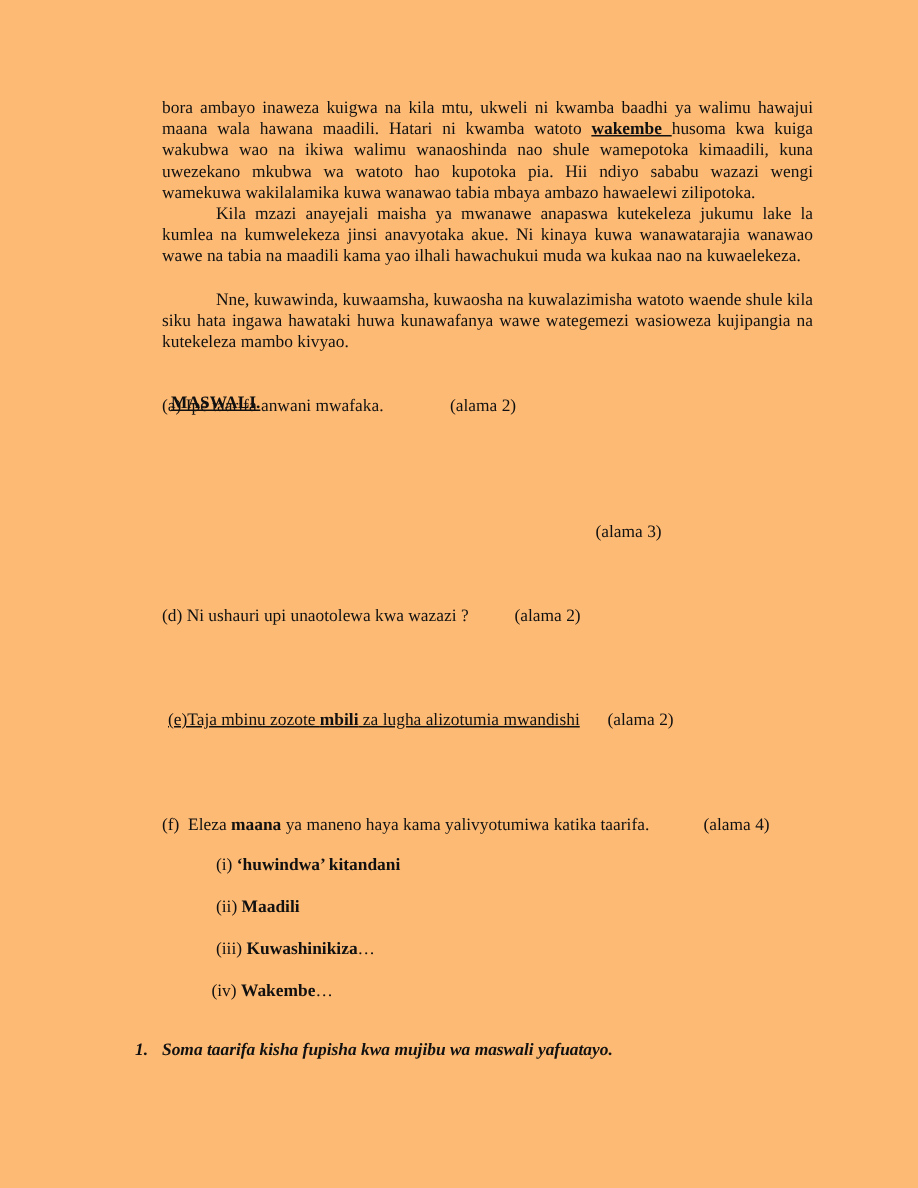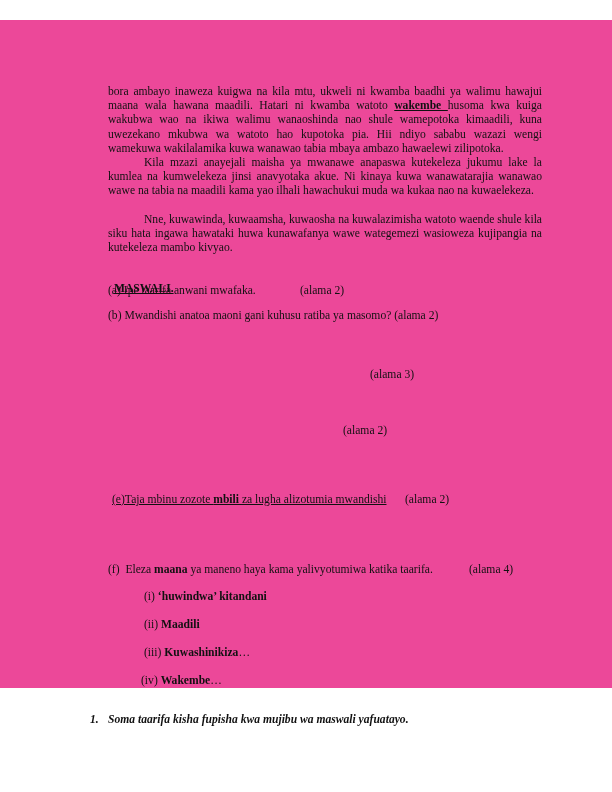--- a/index.html
+++ b/index.html
@@ -1,18 +1,18 @@
 <!DOCTYPE html>
 <html><head>
 <meta charset="utf-8">
 <style>
   html, body { margin: 0; padding: 0; background: #ffffff; }
   body { width: 612px; height: 792px; position: relative; overflow: hidden;
          font-family: "Liberation Serif", "DejaVu Serif", serif; color: #111; }
-  .page { position: absolute; left: 0; top: 0; width: 612px; height: 668px; background: #ec4899; margin-top: 20px; }
+  .page { position: absolute; left: 0; top: 0; width: 612px; height: 792px; background: #fdba74; }
   .para { position: absolute; left: 108px; width: 434px; font-size: 11.6px; line-height: 14.2px;
           text-align: justify; margin: 0; }
   .para.indent { text-indent: 36px; }
   .line { position: absolute; font-size: 11.6px; line-height: 14px; white-space: pre; margin: 0; }
   .u { text-decoration: underline; font-weight: bold; }
   b { font-weight: bold; }
   .heading { font-weight: bold; text-decoration: underline; }
   .final { font-weight: bold; font-style: italic; }
 </style>
 </head>
@@ -24,24 +24,24 @@
 
   <p class="para indent" style="top:193px;">Nne, kuwawinda, kuwaamsha, kuwaosha na kuwalazimisha watoto waende shule kila siku hata ingawa hawataki huwa kunawafanya wawe wategemezi wasioweza kujipangia na kutekeleza mambo kivyao.</p>
 
   <p class="para indent" style="top:136px;">Kila mzazi anayejali maisha ya mwanawe anapaswa kutekeleza jukumu lake la kumlea na kumwelekeza jinsi anavyotaka akue. Ni kinaya kuwa wanawatarajia wanawao wawe na tabia na maadili kama yao ilhali hawachukui muda wa kukaa nao na kuwaelekeza.</p>
 
   <div class="line heading" style="left:114px; top:262px;">MASWALI.</div>
 
   <div class="line" style="left:108px; top:264px;"><span>(a) Ipe taarifa anwani mwafaka.</span></div>
   <div class="line" style="left:300px; top:264px;">(alama 2)</div>
 
-  <div class="line" style="left:108px; top:289px;">(b) Mwandishi anatoa maoni gani kuhusu ratiba ya masomo? (alama 2)</div>
 
-  <div class="line" style="left:370px; top:348px;">(alama 3)</div>
+  <div class="line" style="left:397px; top:348px;">(alama 3)</div>
 
+  <div class="line" style="left:108px; top:404px;">(d) Ni ushauri upi unaotolewa kwa wazazi ?</div>
   <div class="line" style="left:343px; top:404px;">(alama 2)</div>
 
   <div class="line" style="left:112px; top:473px;text-decoration:underline;"><span>(e)Taja mbinu zozote </span><b>mbili</b><span> za lugha alizotumia mwandishi</span></div>
   <div class="line" style="left:405px; top:473px;">(alama 2)</div>
 
   <div class="line" style="left:108px; top:543px;text-align:right;"><span>(f)  Eleza </span><b>maana</b><span> ya maneno haya kama yalivyotumiwa katika taarifa.</span></div>
   <div class="line" style="left:469px; top:543px;">(alama 4)</div>
 
   <div class="line" style="left:144px; top:570px;"><span>(i) </span><b>‘huwindwa’ kitandani</b><span></span></div>
 

